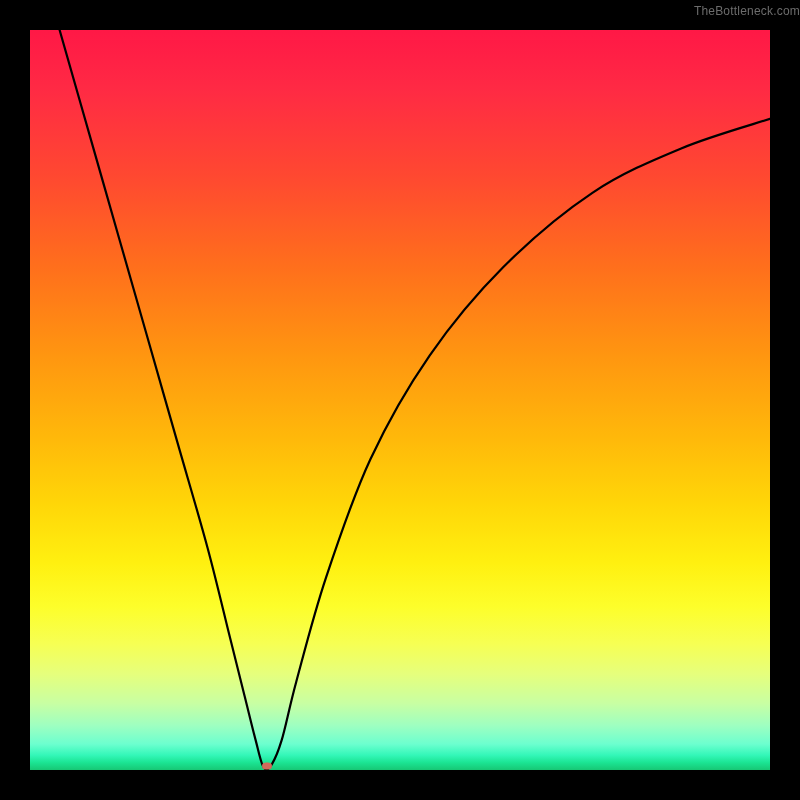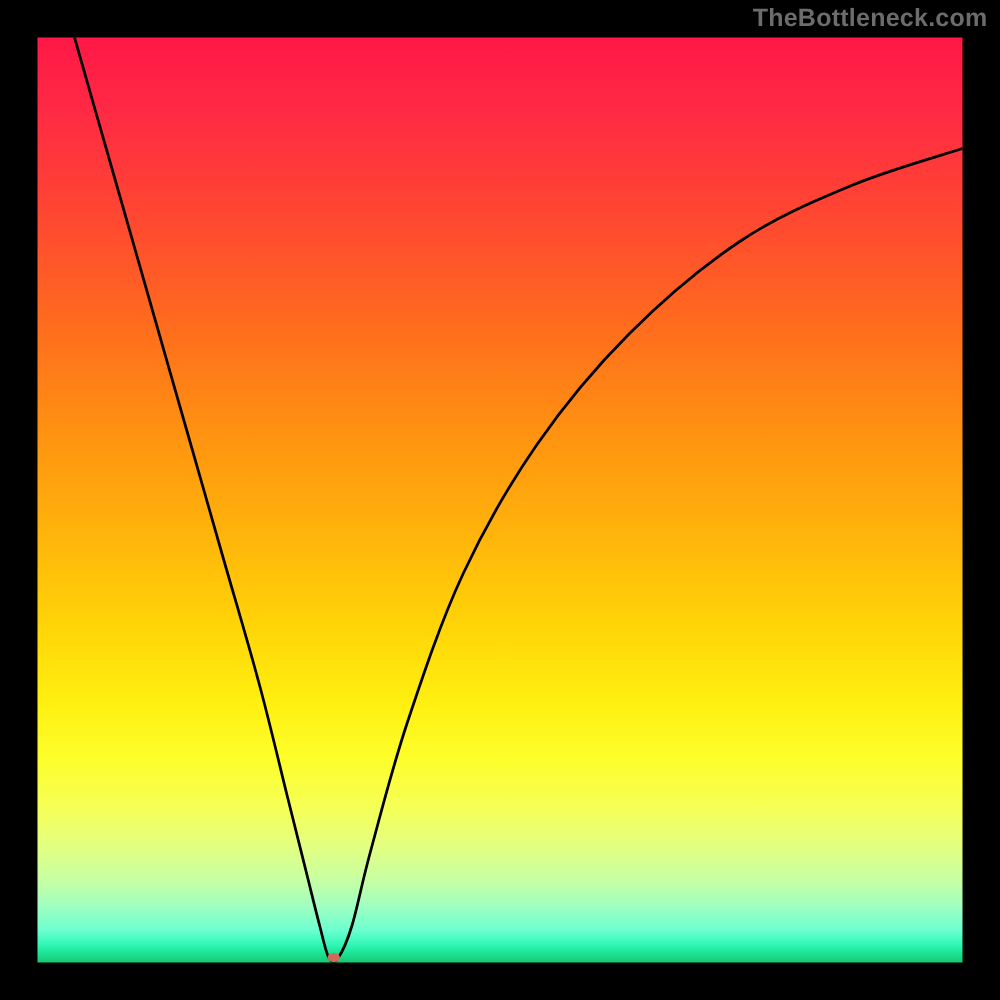--- a/index.html
+++ b/index.html
@@ -6,25 +6,25 @@
   html, body { width: 800px; height: 800px; overflow: hidden; background: #000; }
   .frame {
     width: 800px;
     height: 800px;
     background: #000;
     position: relative;
   }
   .watermark {
     position: absolute;
     top: 4px;
-    right: 10px;
+    right: 0;
     color: #6c6c6c;
     font-family: Arial, Helvetica, sans-serif;
-    font-size: 20px;
-    font-weight: bold;
+    font-size: 12px;
+    font-weight: normal;
     letter-spacing: 0.2px;
     z-index: 10;
   }
   .plot-area {
     position: absolute;
     left: 30px;
     top: 30px;
     width: 740px;
     height: 740px;
     background: linear-gradient(to bottom,

